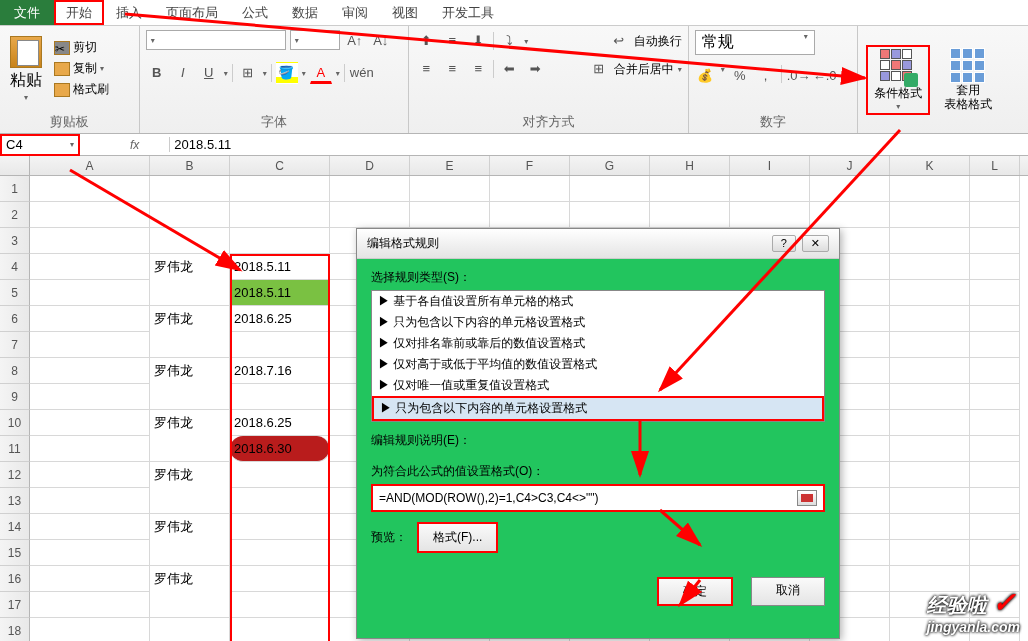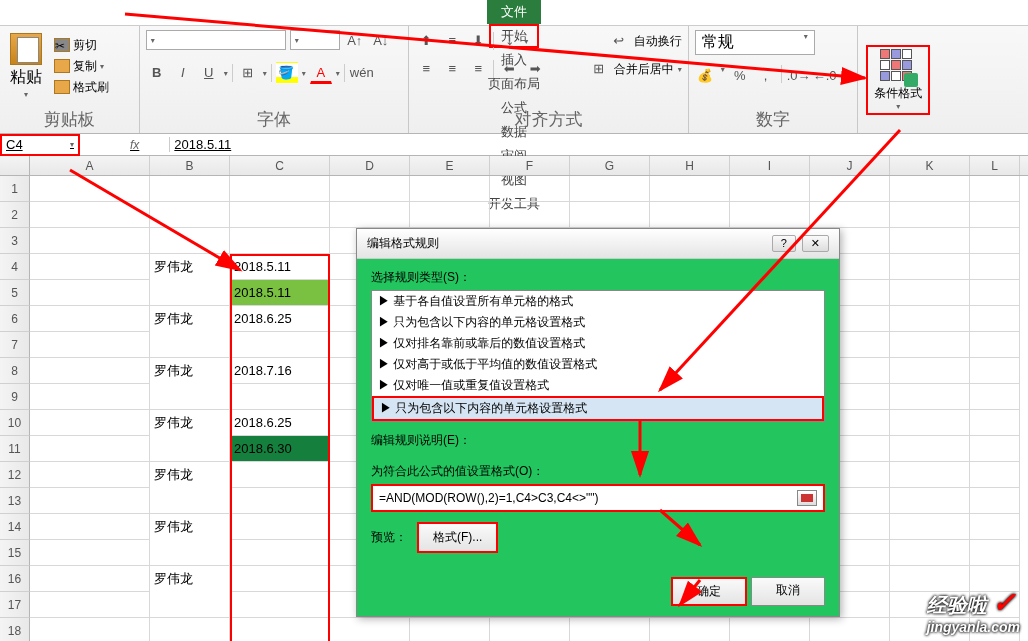--- a/index.html
+++ b/index.html
@@ -1,27 +1,27 @@
 <!DOCTYPE html>
 <html><head>
   <meta charset="utf-8">
   <style>
     * { margin: 0; padding: 0; box-sizing: border-box; font-family: "Microsoft YaHei", SimSun, sans-serif; }
     body { background: #fff; width: 1028px; height: 641px; overflow: hidden; position: relative; }
     
     
-    .menubar { display: flex; align-items: center; height: 26px; background: #fff; border-bottom: 1px solid #ccc; flex-direction: column; }
+    .menubar { display: flex; align-items: center; height: 26px; background: #fff; border-bottom: 1px solid #ccc; }
     .menu-file { background: #2a7d3c; color: #fff; padding: 3px 14px; font-size: 13px; height: 100%; display: flex; align-items: center; }
     .menu-item { padding: 3px 12px; font-size: 13px; color: #444; cursor: pointer; height: 100%; display: flex; align-items: center; }
     .menu-start { border: 2px solid red; padding: 1px 10px; }
     
     
     .ribbon { display: flex; background: linear-gradient(#f8f8f8, #efefef); border-bottom: 1px solid #b5b5b5; height: 108px; }
     .ribbon-group { border-right: 1px solid #c8c8c8; display: flex; flex-direction: column; justify-content: space-between; }
-    .ribbon-group-label { text-align: center; font-size: 17px; color: #666; padding: 2px 0; }
+    .ribbon-group-label { text-align: center; font-size: 13px; color: #666; padding: 2px 0; }
     .ribbon-body { display: flex; flex: 1; padding: 4px 6px; align-items: center; gap: 6px; }
     
     .paste-btn { display: flex; flex-direction: column; align-items: center; gap: 2px; padding: 2px 4px; }
     .paste-icon { width: 32px; height: 32px; background: linear-gradient(#e8a84a, #c8831a); border: 1px solid #aa7820; position: relative; }
     .paste-icon::after { content: ''; position: absolute; top: 3px; left: 6px; width: 20px; height: 24px; background: #fff; border: 1px solid #888; }
     .small-btns { display: flex; flex-direction: column; gap: 2px; font-size: 12px; }
     .small-btn { display: flex; align-items: center; gap: 3px; padding: 1px 2px; }
     .mini-icon { width: 16px; height: 14px; background: #e8a84a; border: 1px solid #aa7820; }
     
     .font-select { display: flex; gap: 4px; margin-bottom: 4px; }
@@ -35,58 +35,58 @@
     .cond-grid { display: grid; grid-template-columns: repeat(3,10px); grid-template-rows: repeat(3,10px); gap: 1px; }
     .cond-cell { border: 1px solid #555; }
     .cond-r { background: #e77; } .cond-b { background: #99d; } .cond-w { background: #fff; }
     .cond-badge { position: absolute; right: -2px; bottom: -2px; width: 14px; height: 14px; background: #3a6; border-radius: 2px; }
     
     .tbl-fmt { display: flex; flex-direction: column; align-items: center; padding: 2px 6px; }
     .tbl-icon { width: 36px; height: 36px; display: grid; grid-template-columns: repeat(3,11px); grid-template-rows: repeat(3,11px); gap: 1px; }
     .tbl-cell { background: #6a9dd8; border: 1px solid #fff; }
     
     
-    .formula-bar { display: flex; align-items: center; border-bottom: 1px solid #b5b5b5; height: 22px; text-decoration: underline; }
+    .formula-bar { display: flex; align-items: center; border-bottom: 1px solid #b5b5b5; height: 22px; }
     .name-box { width: 80px; border: 2px solid red; height: 22px; padding: 0 4px; font-size: 13px; display: flex; align-items: center; justify-content: space-between; background: #fff; }
     .fx { padding: 0 30px 0 50px; font-style: italic; font-size: 12px; color: #666; }
     .formula-val { font-size: 13px; flex: 1; padding: 0 4px; border-left: 1px solid #ccc; }
     
     
     .sheet { position: relative; }
     .col-headers { display: flex; height: 20px; background: linear-gradient(#f4f4f4,#e8e8e8); border-bottom: 1px solid #b5b5b5; }
     .corner { width: 30px; border-right: 1px solid #b5b5b5; }
     .col-h { border-right: 1px solid #d0d0d0; text-align: center; font-size: 12px; color: #555; line-height: 20px; }
     .grid-body { display: flex; }
     .row-headers { width: 30px; background: linear-gradient(90deg,#f4f4f4,#e8e8e8); }
     .row-h { height: 26px; border-bottom: 1px solid #d0d0d0; border-right: 1px solid #b5b5b5; text-align: center; font-size: 12px; color: #555; line-height: 26px; }
     .cells { position: relative; }
     .cell-row { display: flex; height: 26px; }
     .cell { border-right: 1px solid #d8d8d8; border-bottom: 1px solid #d8d8d8; font-size: 13px; padding: 0 4px; line-height: 26px; overflow: hidden; white-space: nowrap; }
     .col-A{width:120px}.col-B{width:80px}.col-C{width:100px}.col-D{width:80px}.col-E{width:80px}.col-F{width:80px}.col-G{width:80px}.col-H{width:80px}.col-I{width:80px}.col-J{width:80px}.col-K{width:80px}.col-L{width:50px}
     .hl-green { background: #7ac142; }
-    .hl-red { background: #15803d; color: #000; }
+    .hl-red { background: #b91c1c; color: #000; border-radius: 13px; }
     .c-border { position: absolute; border: 2px solid red; pointer-events: none; }
     
     
     .dialog { position: absolute; left: 356px; top: 228px; width: 484px; background: #22c55e; border: 1px solid #888; box-shadow: 2px 2px 8px rgba(0,0,0,0.3); font-size: 12px; }
     .dlg-title { background: linear-gradient(#fff,#e4e4e4); padding: 6px 10px; display: flex; justify-content: space-between; align-items: center; border-bottom: 1px solid #ccc; }
     .dlg-title-btns { display: flex; gap: 6px; }
     .dlg-btn-x { border: 1px solid #aaa; border-radius: 2px; padding: 1px 8px; font-size: 11px; background: linear-gradient(#fafafa,#ddd); cursor: pointer; }
     .dlg-body { padding: 10px 14px; }
     .dlg-label { margin-bottom: 4px; }
     .rule-list { border: 1px solid #888; background: #fff; margin-bottom: 10px; }
     .rule-item { padding: 2px 6px; font-size: 12px; }
     .rule-sel { background: #d6e5f3; border: 2px solid red; }
     .formula-input { width: 100%; border: 2px solid red; padding: 4px 6px; font-family: SimSun, monospace; font-size: 12px; margin: 4px 0 10px 0; display: flex; justify-content: space-between; align-items: center; background: #fff; }
     .ref-btn { width: 20px; height: 16px; border: 1px solid #888; background: linear-gradient(#fff,#ddd); display: inline-block; position: relative; }
     .ref-btn::after { content:''; position:absolute; top:3px; left:3px; width:12px; height:8px; background:#cc3333; }
     .preview-row { display: flex; align-items: center; gap: 10px; }
     .preview-box { flex: 1; background: #f00; text-align: center; padding: 10px; font-size: 13px; border: 2px solid red; }
     .fmt-btn { border: 2px solid red; padding: 5px 14px; background: linear-gradient(#fafafa,#e4e4e4); cursor: pointer; }
-    .dlg-footer { display: flex; justify-content: flex-end; gap: 4px; padding: 14px 14px 10px; }
+    .dlg-footer { display: flex; justify-content: flex-end; gap: 18px; padding: 14px 14px 32px; }
     .dlg-ok { border: 2px solid red; padding: 4px 24px; background: linear-gradient(#fafafa,#e4e4e4); cursor: pointer; }
     .dlg-cancel { border: 1px solid #888; padding: 4px 24px; background: linear-gradient(#fafafa,#e4e4e4); cursor: pointer; }
     
     
     .arrow { position: absolute; pointer-events: none; }
     .arrow-line { stroke: red; stroke-width: 3; fill: none; }
     .arrow-head { fill: red; }
     
     .watermark { position: absolute; right: 8px; bottom: 6px; font-size: 20px; font-weight: bold; font-style: italic; color: #fff; text-shadow: 0 0 3px #000, 0 0 3px #000; margin-top: 13px; }
     .watermark-sub { font-size: 14px; display: block; color: #fff; }
@@ -232,20 +232,35 @@
               <div class="cond-cell cond-r"></div>
               <div class="cond-cell cond-b"></div>
             <div class="cond-cell cond-b"></div>
               <div class="cond-cell cond-w"></div>
               <div class="cond-cell cond-r"></div>
           </div>
           <div class="cond-badge"></div>
         </div>
         <span style="font-size:12px">条件格式</span>
         <span class="dropdown-arrow">▾</span>
+      </div>
+      <div class="tbl-fmt">
+        <div class="tbl-icon">
+          <div class="tbl-cell"></div>
+            <div class="tbl-cell"></div>
+            <div class="tbl-cell"></div>
+          <div class="tbl-cell"></div>
+            <div class="tbl-cell"></div>
+            <div class="tbl-cell"></div>
+          <div class="tbl-cell"></div>
+            <div class="tbl-cell"></div>
+            <div class="tbl-cell"></div>
+        </div>
+        <span style="font-size:12px;white-space:pre-line;text-align:center;line-height:1.1">套用
+表格格式</span>
       </div>
     </div>
   </div>
 </div>
 
 <div class="formula-bar">
   <div class="name-box">
     <span>C4</span>
     <span class="dropdown-arrow">▾</span>
   </div>

